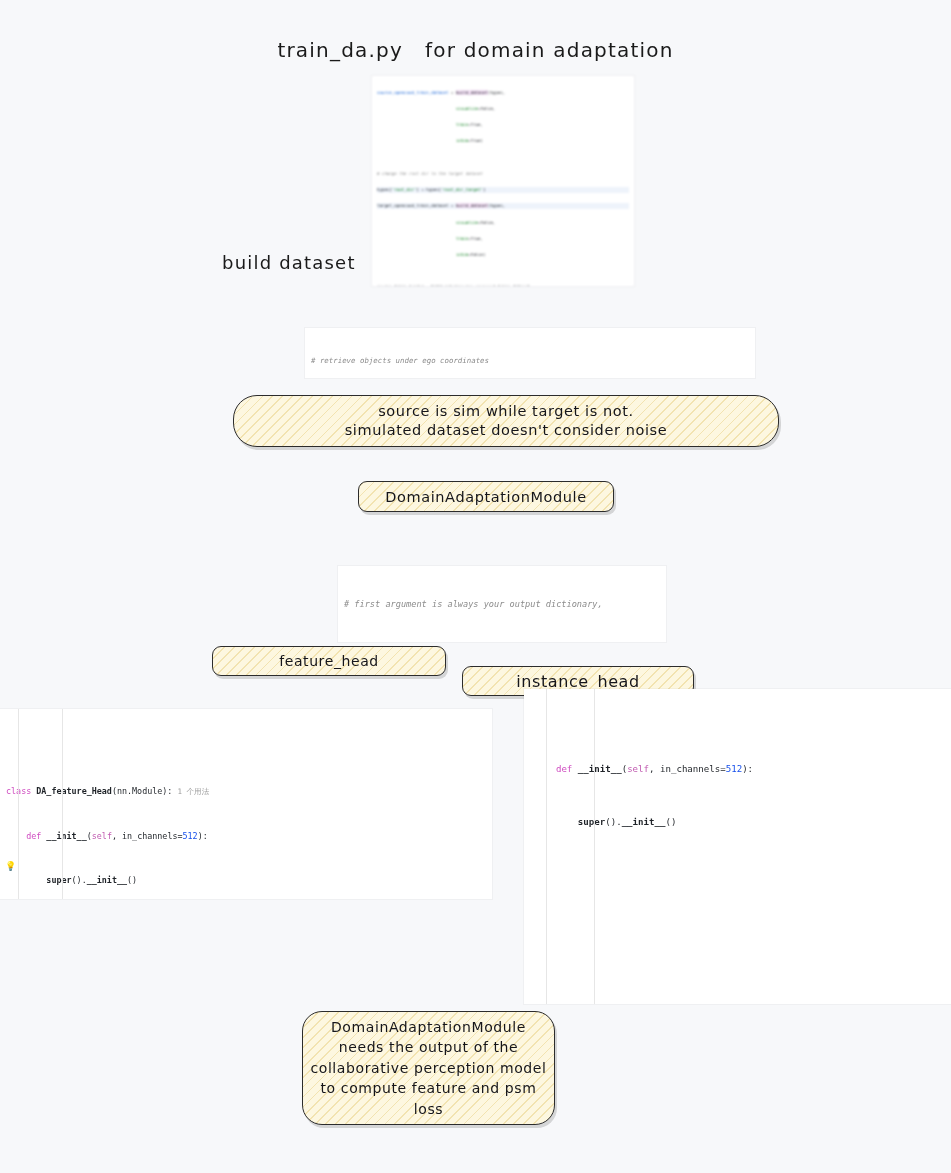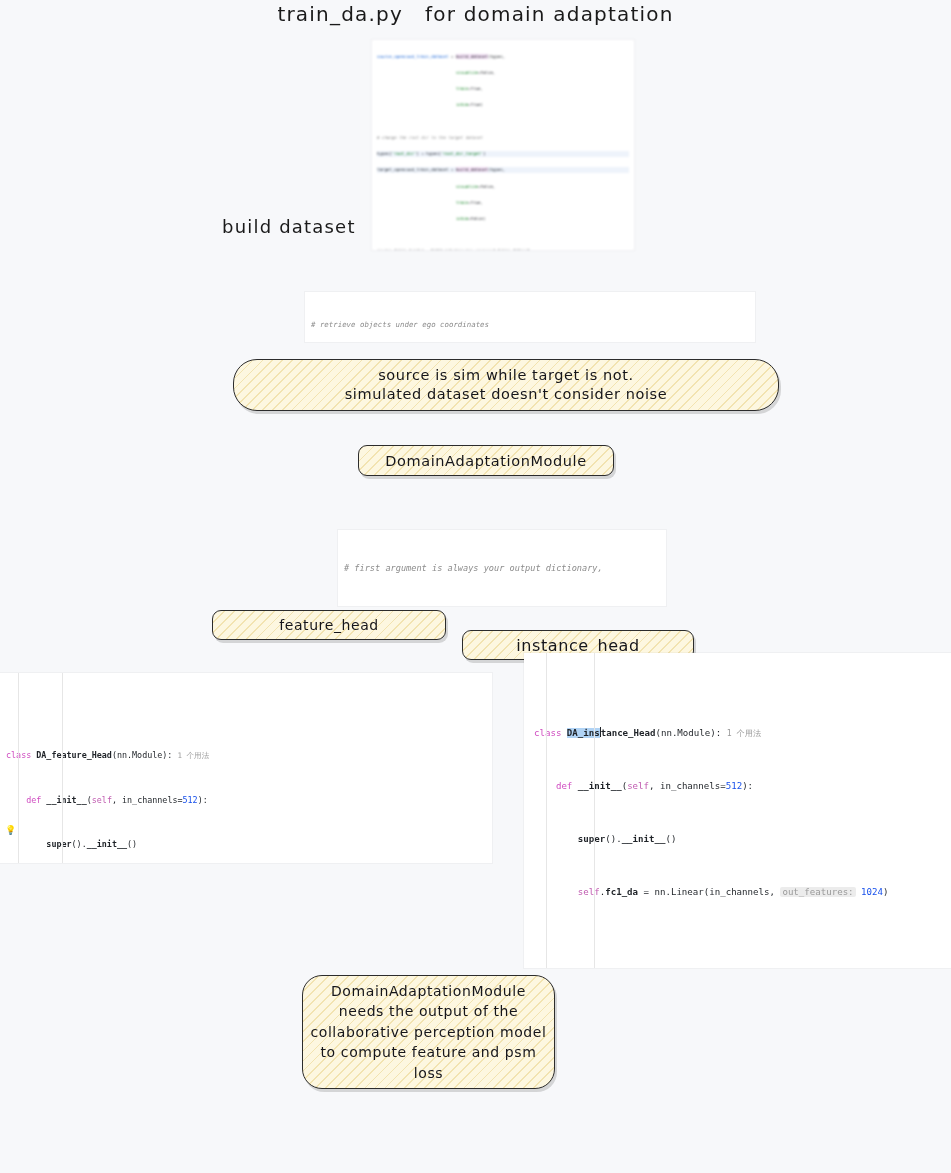--- a/index.html
+++ b/index.html
@@ -5,21 +5,21 @@
   * { box-sizing: border-box; }
   html, body { margin: 0; padding: 0; }
   body {
     width: 951px;
     height: 1173px;
     background: #f7f8fa;
     font-family: "Liberation Sans", sans-serif;
     position: relative;
     overflow: hidden;
   }
-  .canvas { position: relative; width: 951px; height: 829px; }
+  .canvas { position: relative; width: 951px; height: 829px; margin-top: 36px; }
 
   
   .hand {
     font-family: "DejaVu Sans", sans-serif;
     color: #1a1a1a;
     letter-spacing: 1.2px;
     font-weight: 400;
   }
   #title-text {
     position: absolute;
@@ -257,24 +257,22 @@
     
     
     
     
     
   </div>
 
   <div class="code" id="codeblock-da-instance-head">
     <div class="indent-guide" style="left:22px;"></div>
     <div class="indent-guide" style="left:70px;"></div>
-    <span class="ln"><span class="kw">class</span> <span class="fn"><span class="sel">DA_ins</span><span class="caret"></span>tance_Head</span><span>(nn.Module):</span> <span class="usage">1 个用法</span></span>
     <span class="ln">    <span class="kw">def</span> <span class="fn">__init__</span>(<span class="self">self</span>, in_channels=<span class="num">512</span>):</span>
     <span class="ln">        <span class="fn">super</span>().<span class="fn">__init__</span>()</span>
-    <span class="ln">        <span class="self">self</span>.<span class="fn">fc1_da</span> = nn.Linear(in_channels, <span class="hint">out_features:</span> <span class="num">1024</span>)</span>
     
     
     
     
     
     
     
     
     
     

